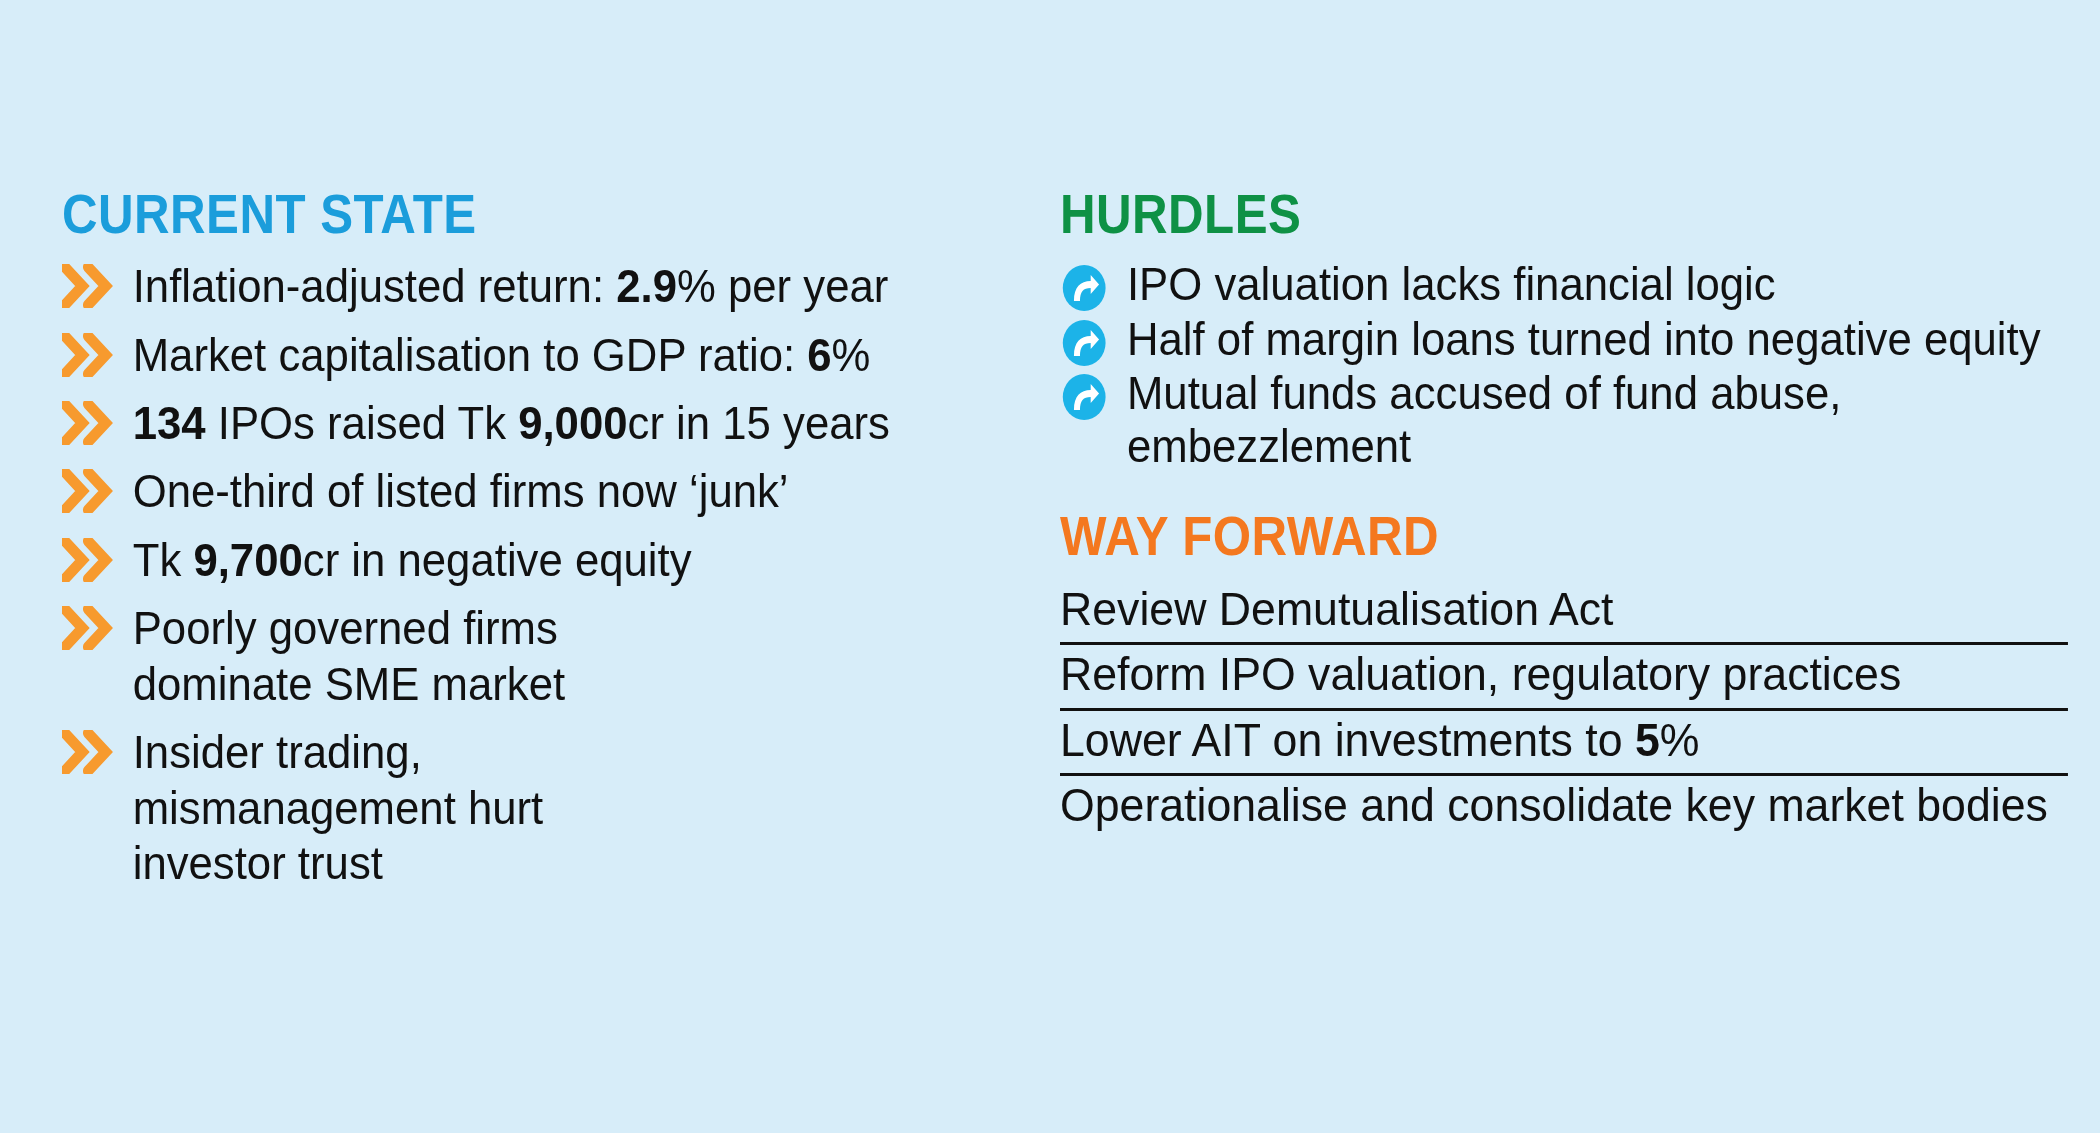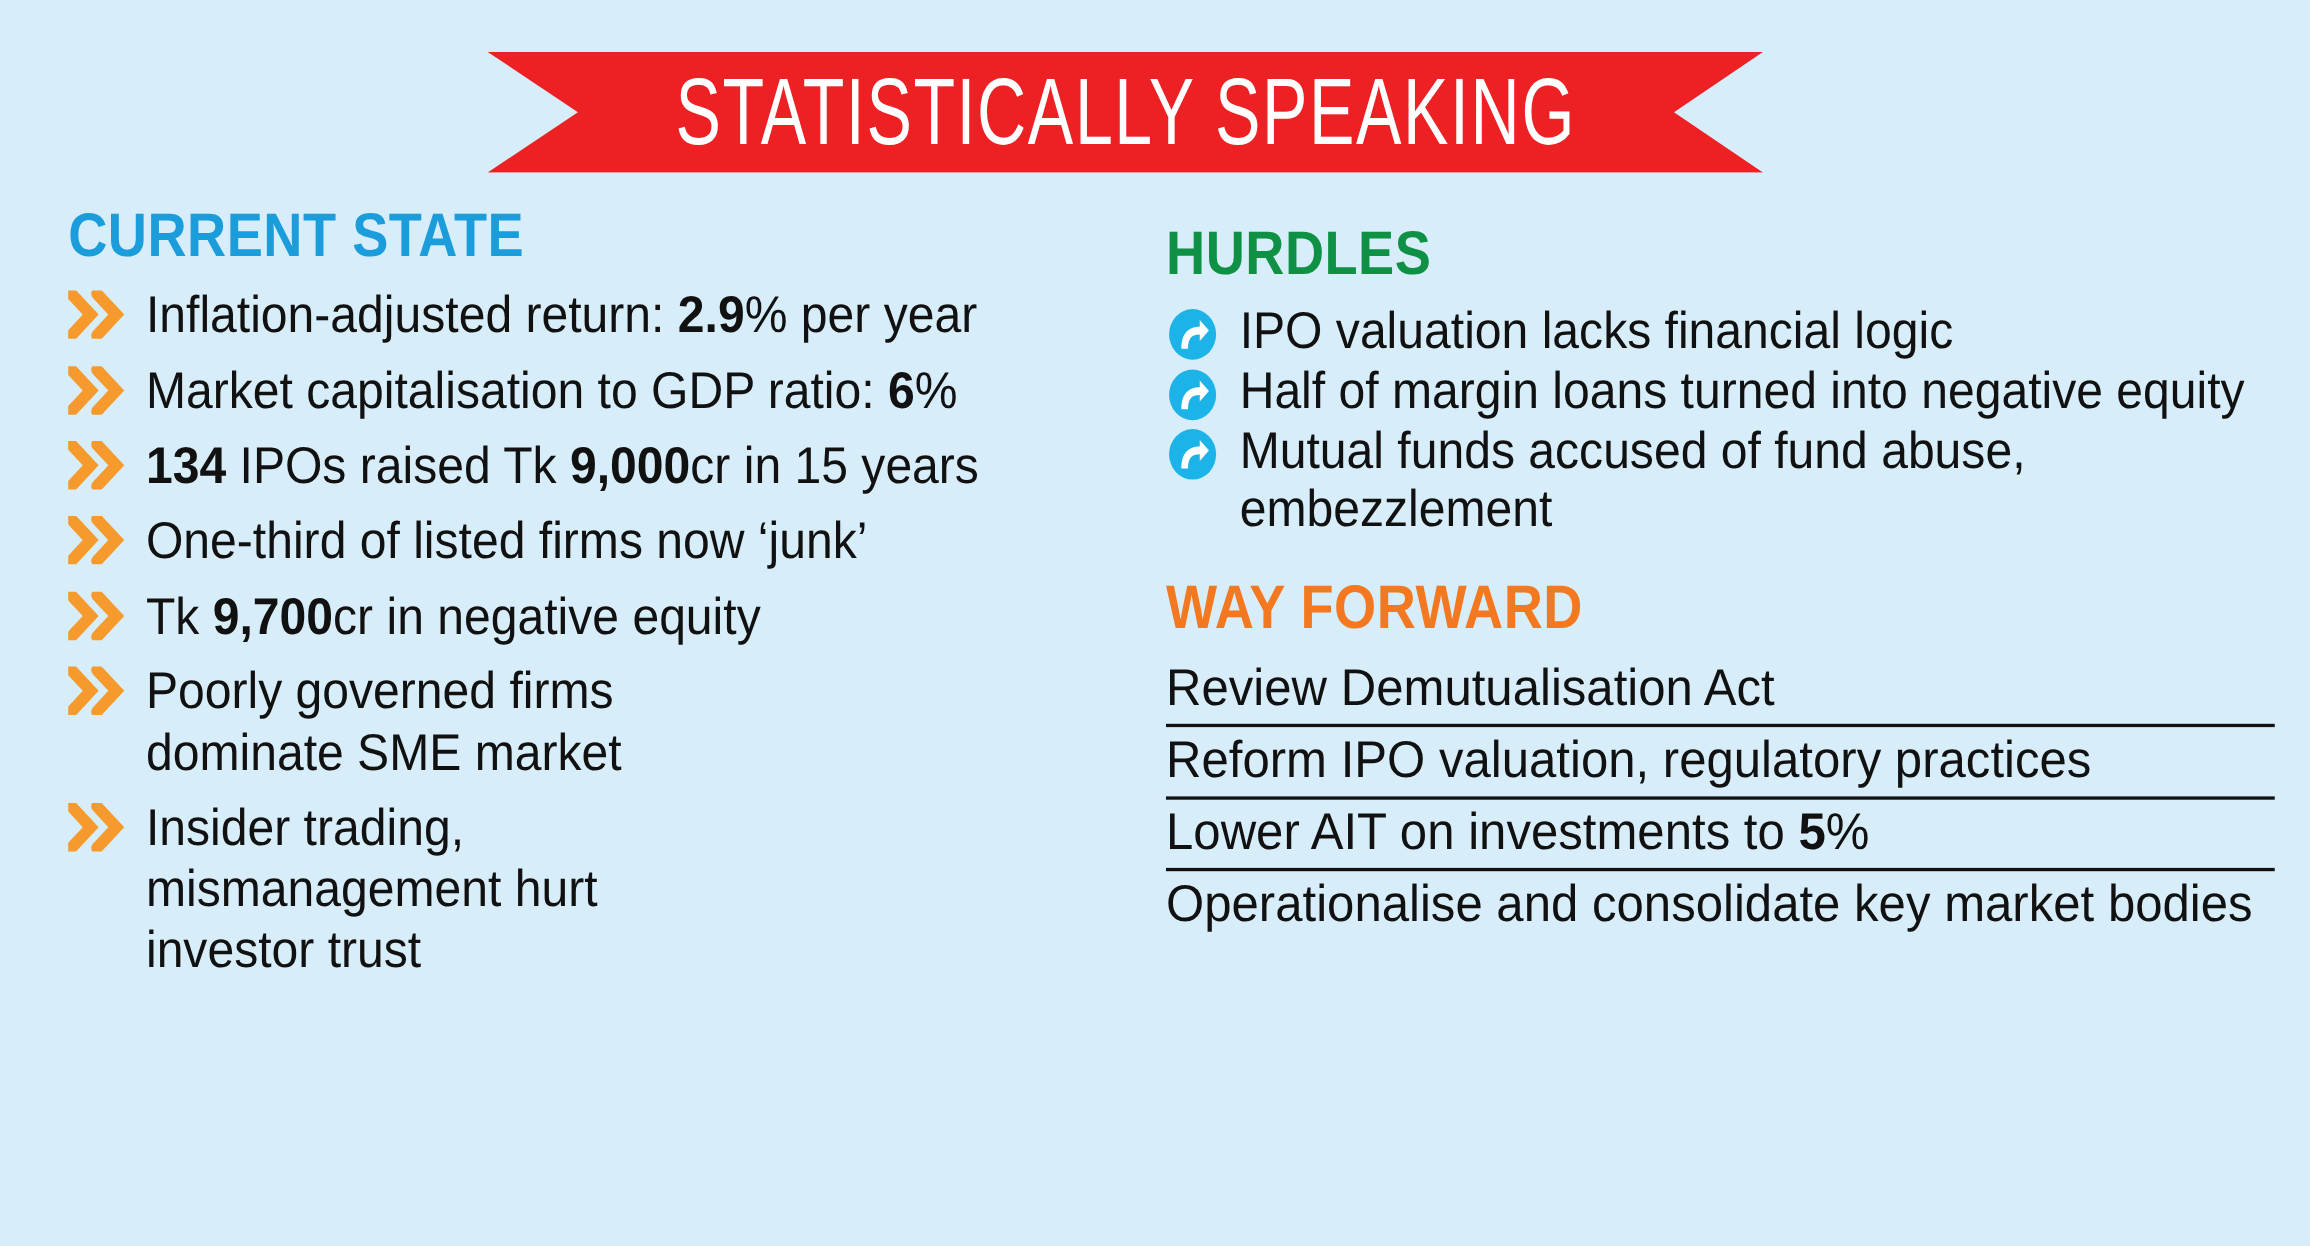--- a/index.html
+++ b/index.html
@@ -61,21 +61,21 @@
   }
   .col-left {
     position: absolute;
     left: 62px;
     top: 0;
     width: 960px;
   }
   .col-right {
     position: absolute;
     left: 1060px;
-    top: 16px;
+    top: 0;
     width: 990px;
   }
 
   .section-heading {
     font-family: "Liberation Sans Narrow", "Liberation Sans", sans-serif;
     font-weight: 700;
     font-size: 56px;
     line-height: 1.02;
     letter-spacing: 0.5px;
     margin: 0 0 16px 0;
@@ -165,25 +165,20 @@
   .rule-item:last-child {
     border-bottom: none;
   }
   .rule-item b { font-weight: 700; }
 </style>
 </head>
 <body>
 
 <div class="infographic">
 
-  <div class="banner-wrap">
-    <div class="banner">
-      <div class="banner-title">STATISTICALLY SPEAKING</div>
-    </div>
-  </div>
 
   <div class="columns">
 
     <div class="col-left">
       <h2 class="section-heading heading-blue">CURRENT STATE</h2>
 
       <ul class="bullet-list">
 
         <li class="bullet-item">
           <span class="chev">

